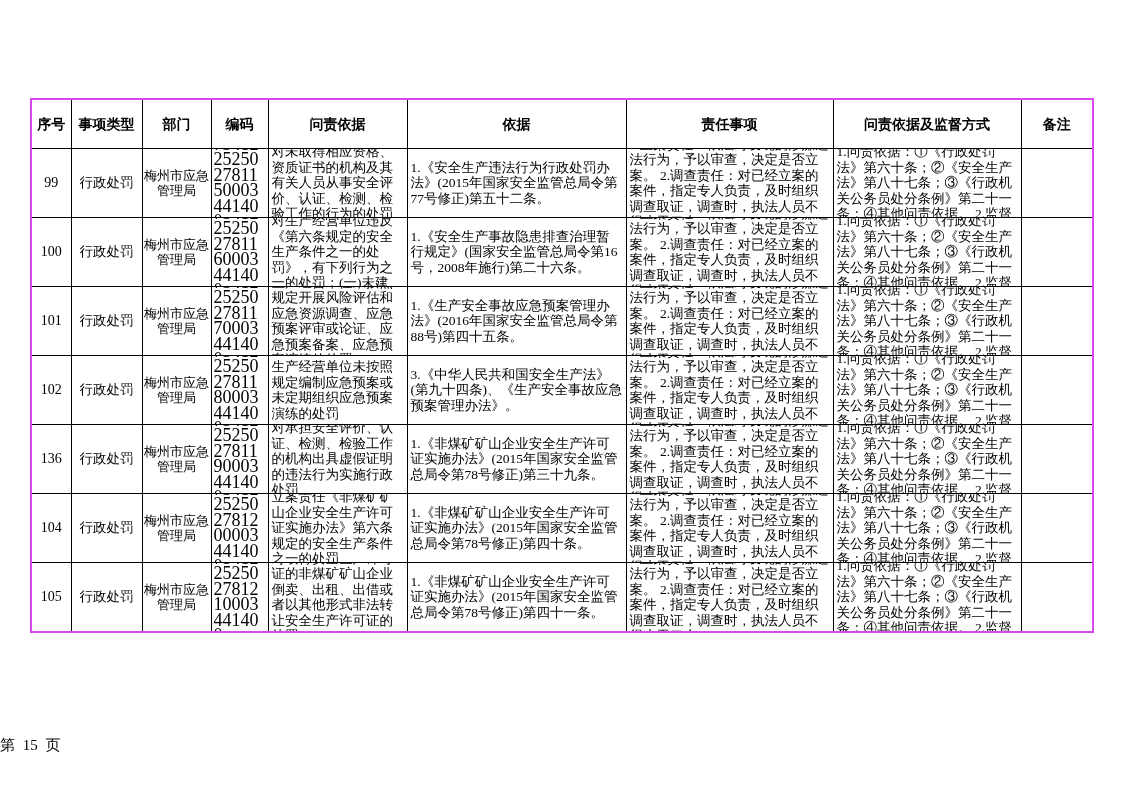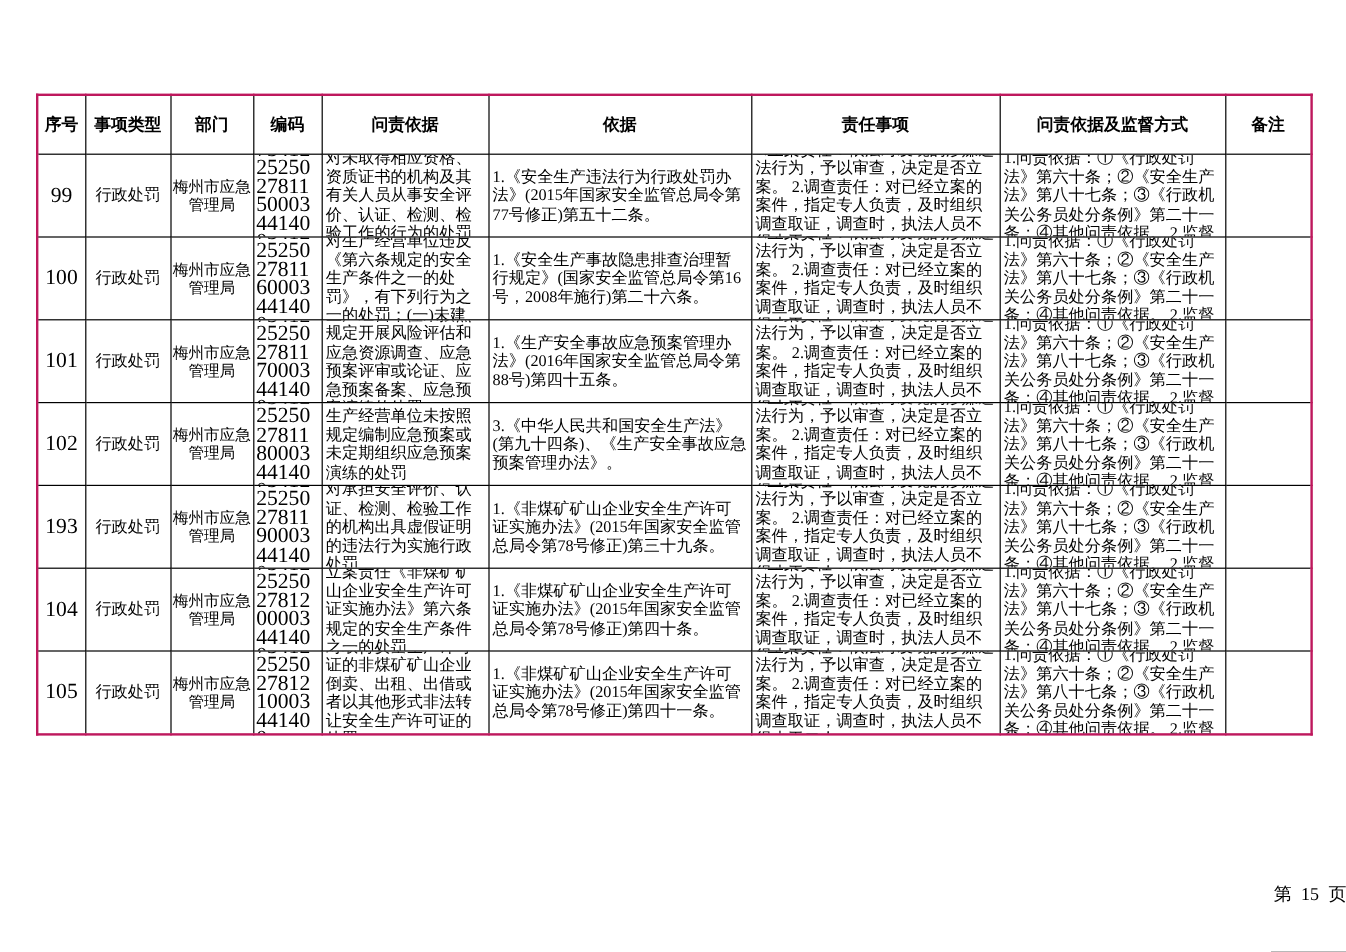--- a/index.html
+++ b/index.html
@@ -6,25 +6,25 @@
   .page{
     position:relative;
     width:1122px;height:793px;
     background:#ffffff;
     margin:0 auto;
     font-family:"Liberation Serif","DejaVu Serif",serif;
     color:#000;
     overflow:hidden;
   }
   table.authority{
-    position:absolute;left:30px;top:78px;
+    position:absolute;left:30px;top:98px;
     width:1062px;
     border-collapse:collapse;
     table-layout:fixed;
-    border:2px solid #be185d;
+    border:2px solid #d946ef;
   }
   table.authority th, table.authority td{
     border:1px solid #000;
     padding:0;
     vertical-align:middle;
   }
   thead th{
     height:48px;
     font-size:14px;
     font-weight:bold;
@@ -36,25 +36,25 @@
     overflow:hidden;
     display:flex;
     align-items:center;
     font-size:13.5px;
     line-height:15.5px;
   }
   .center{justify-content:center;text-align:center;}
   .left{justify-content:flex-start;text-align:left;padding:0 3px;}
   .code{word-break:break-all;font-size:18px;padding:0 2px;}
   .dept{font-size:13px;}
-  .seq{font-size:18px;}
+  .seq{font-size:14px;}
   .footer{
     position:absolute;
     left:0;top:736px;width:100%;
-    text-align:right;
+    text-align:left;
     font-size:15px;
     word-spacing:4px;
   }
 </style>
 </head>
 <body>
 
 <div class="page">
 
   <table class="authority">
@@ -198,21 +198,21 @@
     <td>
             <div class="cellbox left">1.问责依据：①《行政处罚法》第六十条；②《安全生产法》第八十七条；③《行政机关公务员处分条例》第二十一条；④其他问责依据。 2.监督</div>
           </td>
     <td>
             <div class="cellbox center"></div>
           </td>
   </tr>
 
   <tr>
     <td>
-            <div class="cellbox center seq">193</div>
+            <div class="cellbox center seq">136</div>
           </td>
     <td>
             <div class="cellbox center">行政处罚</div>
           </td>
     <td>
             <div class="cellbox center dept">梅州市应急管理局</div>
           </td>
     <td>
             <div class="cellbox left code">73412252502781190003441400</div>
           </td>

